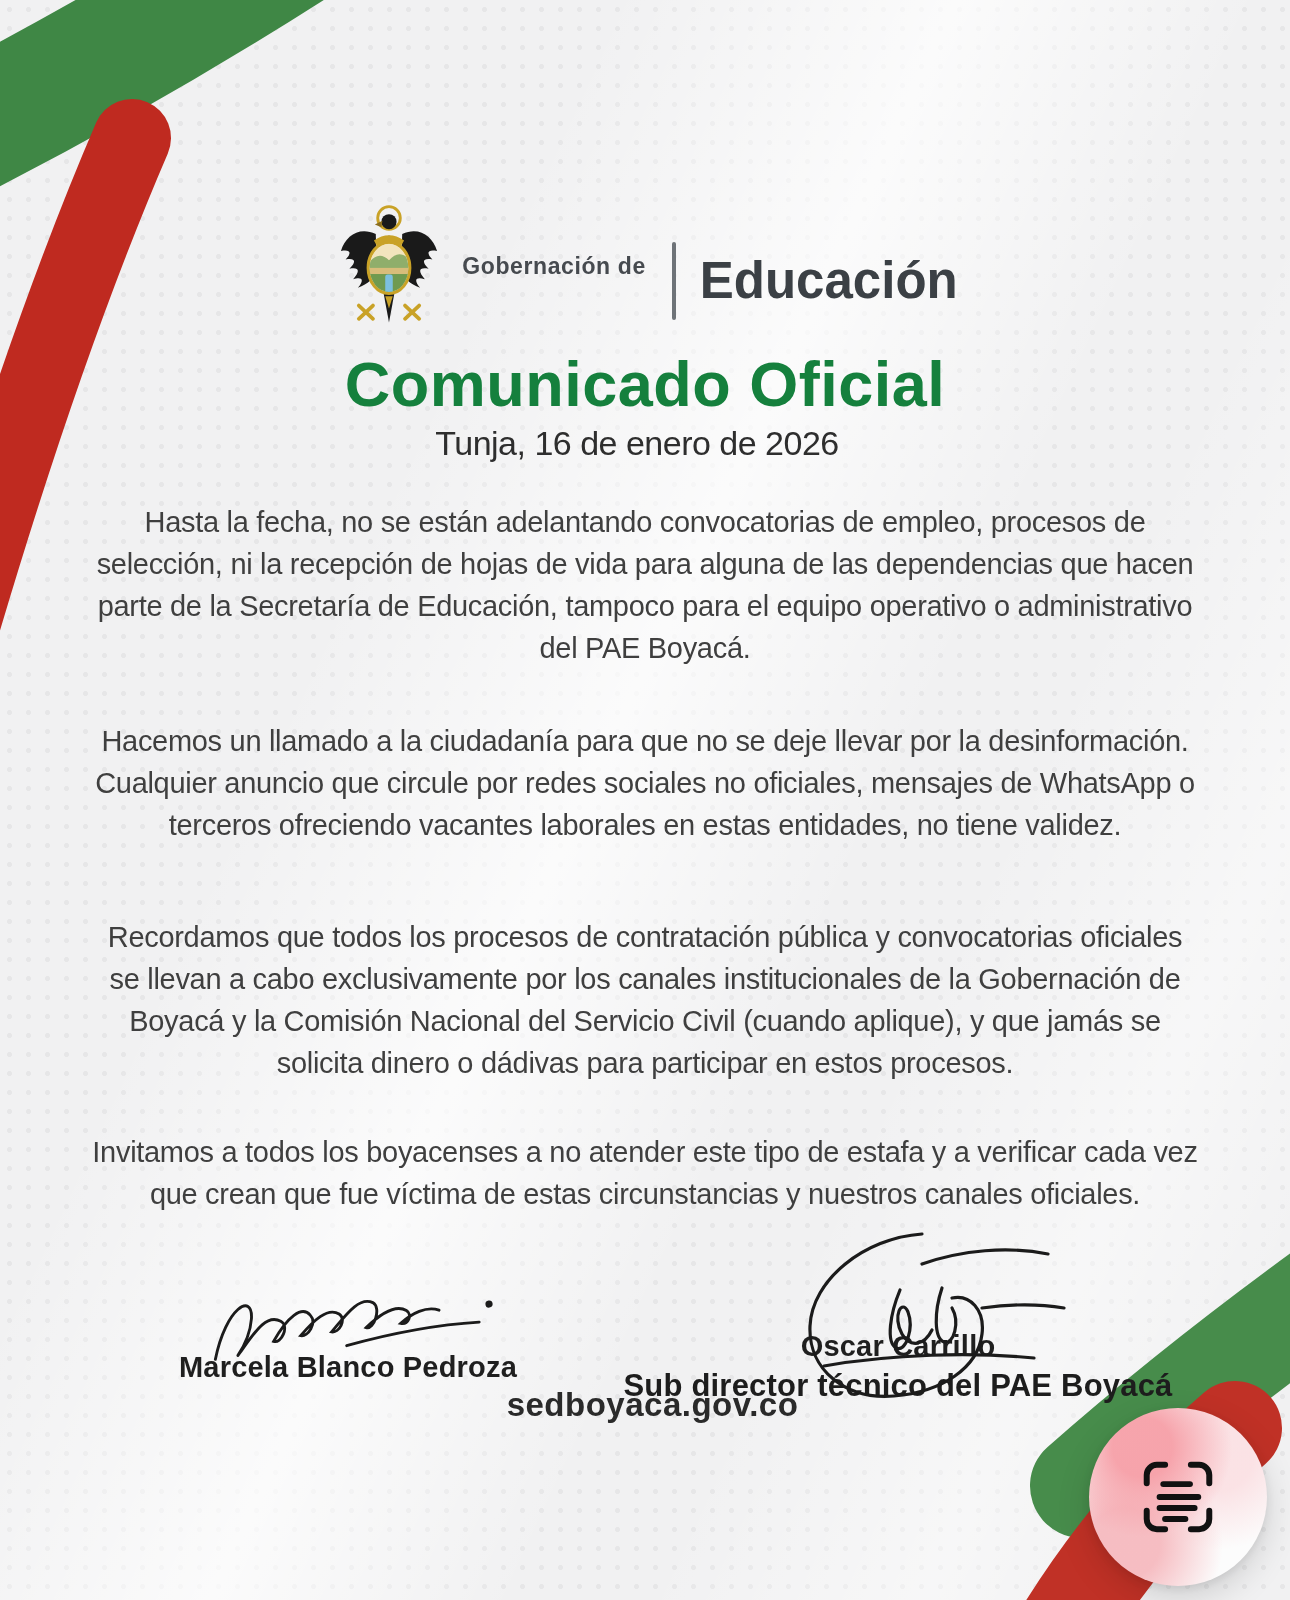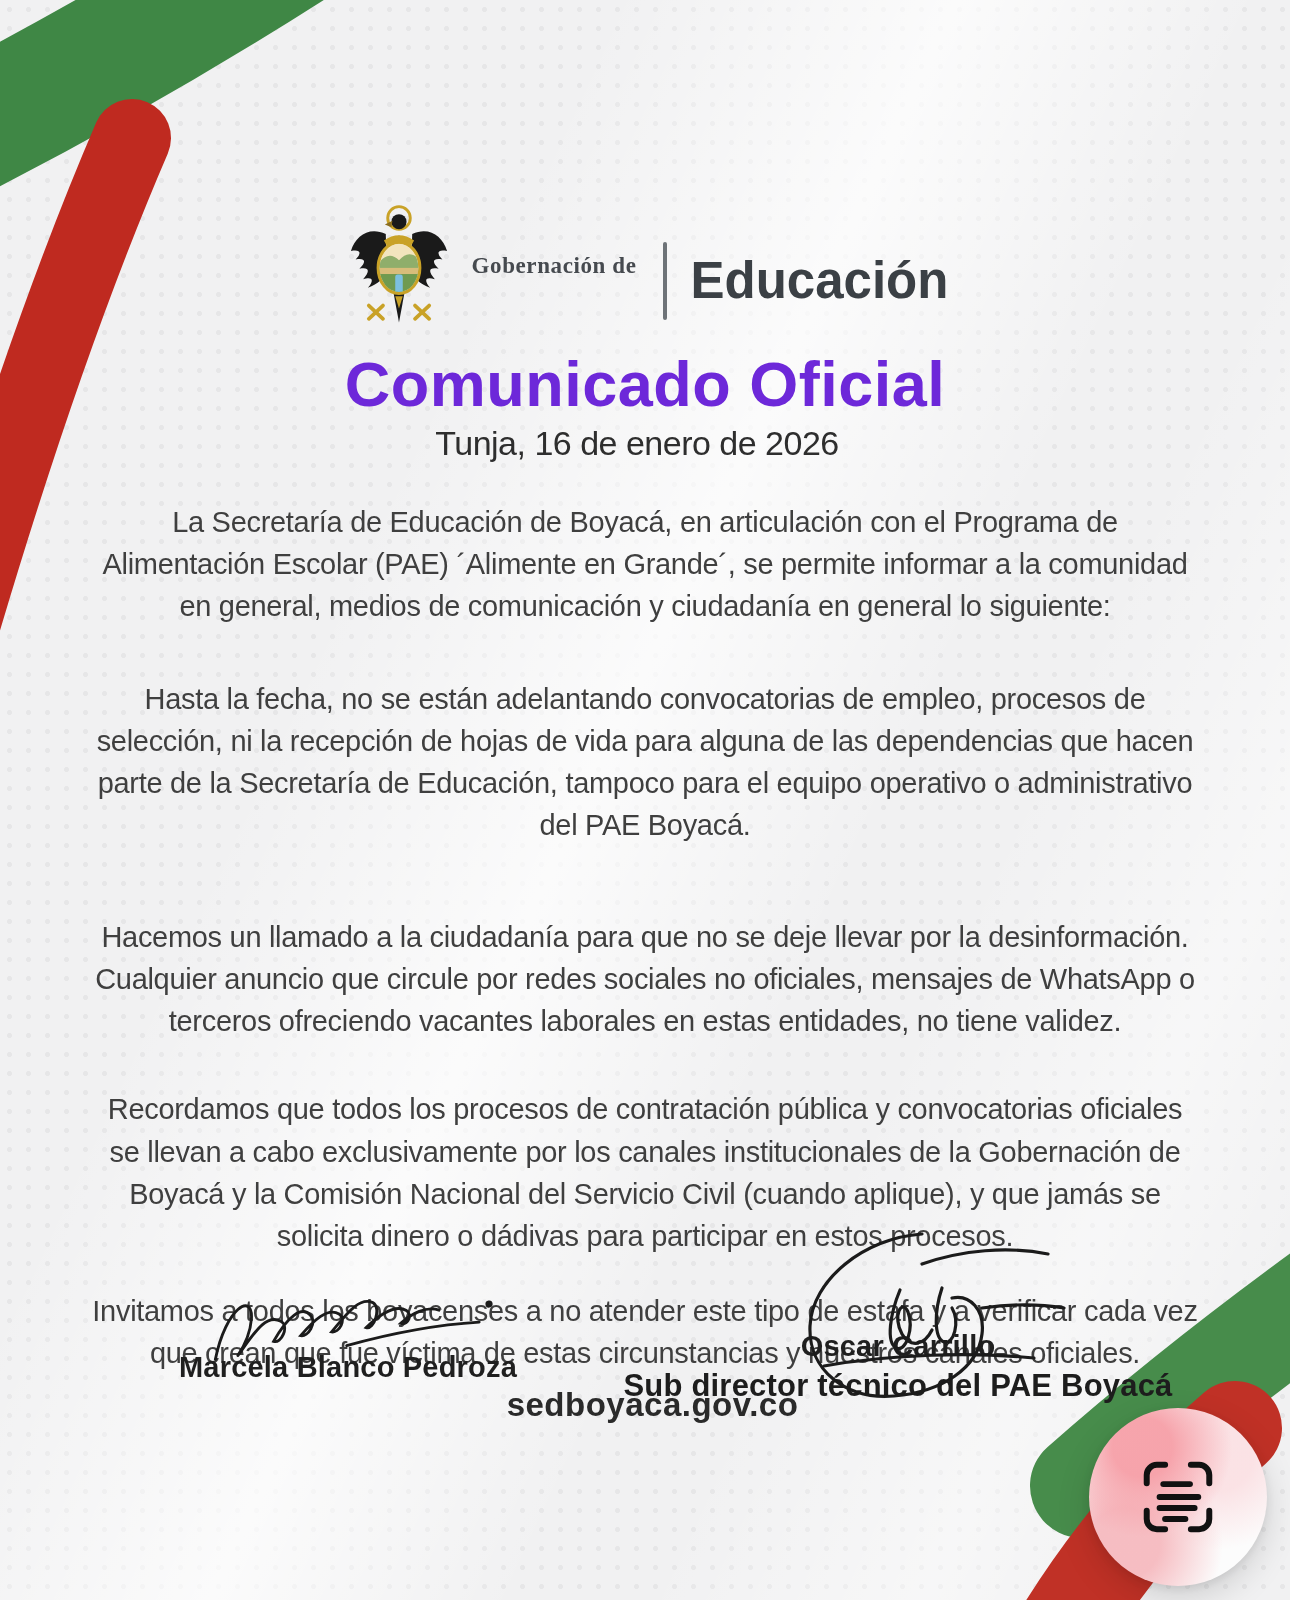--- a/index.html
+++ b/index.html
@@ -22,34 +22,34 @@
       linear-gradient(115deg, rgba(255,255,255,0) 30%, rgba(255,255,255,0.72) 47%, rgba(255,255,255,0) 62%),
       linear-gradient(115deg, rgba(255,255,255,0) 68%, rgba(255,255,255,0.45) 82%, rgba(255,255,255,0) 94%);
     pointer-events:none;
   }
   .ribbons{position:absolute;inset:0;z-index:1;pointer-events:none;}
   .content{position:absolute;inset:0;z-index:2;}
 
   
   .brand{position:absolute;top:200px;left:0;right:0;display:flex;justify-content:center;align-items:center;}
   .crest{width:114px;height:132px;flex:0 0 auto;}
-  .brand-text{display:flex;flex-direction:column;align-items:center;margin-left:16px;font-family:Liberation Serif, serif;}
+  .brand-text{display:flex;flex-direction:column;align-items:center;margin-left:16px;}
   .org-small{font-size:23px;font-weight:700;color:#464a4f;letter-spacing:0.6px;white-space:nowrap;}
   .org-name{position:relative;font-size:66px;font-weight:700;color:#3b4045;line-height:1.02;letter-spacing:-1px;white-space:nowrap;}
   .mini-flag{
     position:absolute;top:-16px;right:-16px;width:19px;height:14px;border-radius:2px;
     background:linear-gradient(180deg,#3e8b43 0 34%,#f6f6f6 34% 66%,#bf2b22 66% 100%);
     transform:rotate(-18deg) skewX(-10deg);
   }
   .brand-divider{width:4px;height:78px;background:#6e7378;border-radius:2px;margin:30px 24px 0 26px;align-self:center;}
   .division{font-size:51px;font-weight:700;color:#3b4045;letter-spacing:0px;margin-top:28px;white-space:nowrap;}
 
   
   .doc-title{position:absolute;top:348px;left:0;right:0;margin:0;text-align:center;
-    font-size:63px;font-weight:700;color:#6d28d9;letter-spacing:0.5px;}
+    font-size:63px;font-weight:700;color:#15803d;letter-spacing:0.5px;}
   .dateline{position:absolute;top:424px;left:0;right:16px;text-align:center;
     font-size:34px;font-weight:400;color:#2e2e2e;letter-spacing:-0.5px;}
 
   
   .body-copy{position:absolute;top:501px;left:50%;transform:translateX(-50%);width:1108px;text-align:center;
     font-size:29px;line-height:1.45;color:#3f3f3f;letter-spacing:-0.3px;}
   .body-copy p{margin:0;}
   .body-copy p:nth-of-type(2){margin-top:51px;}
   .body-copy p:nth-of-type(3){margin-top:70px;}
   .body-copy p:nth-of-type(4){margin-top:46px;}
@@ -135,21 +135,20 @@
         <div class="org-small">Gobernación de</div>
       </div>
       <div class="brand-divider"></div>
       <div class="division">Educación</div>
     </div>
 
     <h1 class="doc-title">Comunicado Oficial</h1>
     <div class="dateline">Tunja, 16 de enero de 2026</div>
 
     <div class="body-copy">
-      <p>La Secretaría de Educación de Boyacá, en articulación con el Programa de Alimentación Escolar (PAE) ´Alimente en Grande´, se permite informar a la comunidad en general, medios de comunicación y ciudadanía en general lo siguiente:</p>
       <p>Hasta la fecha, no se están adelantando convocatorias de empleo, procesos de selección, ni la recepción de hojas de vida para alguna de las dependencias que hacen parte de la Secretaría de Educación, tampoco para el equipo operativo o administrativo del PAE Boyacá.</p>
       <p>Hacemos un llamado a la ciudadanía para que no se deje llevar por la desinformación. Cualquier anuncio que circule por redes sociales no oficiales, mensajes de WhatsApp o terceros ofreciendo vacantes laborales en estas entidades, no tiene validez.</p>
       <p>Recordamos que todos los procesos de contratación pública y convocatorias oficiales se llevan a cabo exclusivamente por los canales institucionales de la Gobernación de Boyacá y la Comisión Nacional del Servicio Civil (cuando aplique), y que jamás se solicita dinero o dádivas para participar en estos procesos.</p>
       <p>Invitamos a todos los boyacenses a no atender este tipo de estafa y a verificar cada vez que crean que fue víctima de estas circunstancias y nuestros canales oficiales.</p>
     </div>
 
     <div class="signatures">
       <div class="sig-col left">
         <svg class="sig-script marcela" viewBox="0 0 250 70" aria-hidden="true">
           <g fill="none" stroke="#1b1b1b" stroke-width="2.4" stroke-linecap="round">

